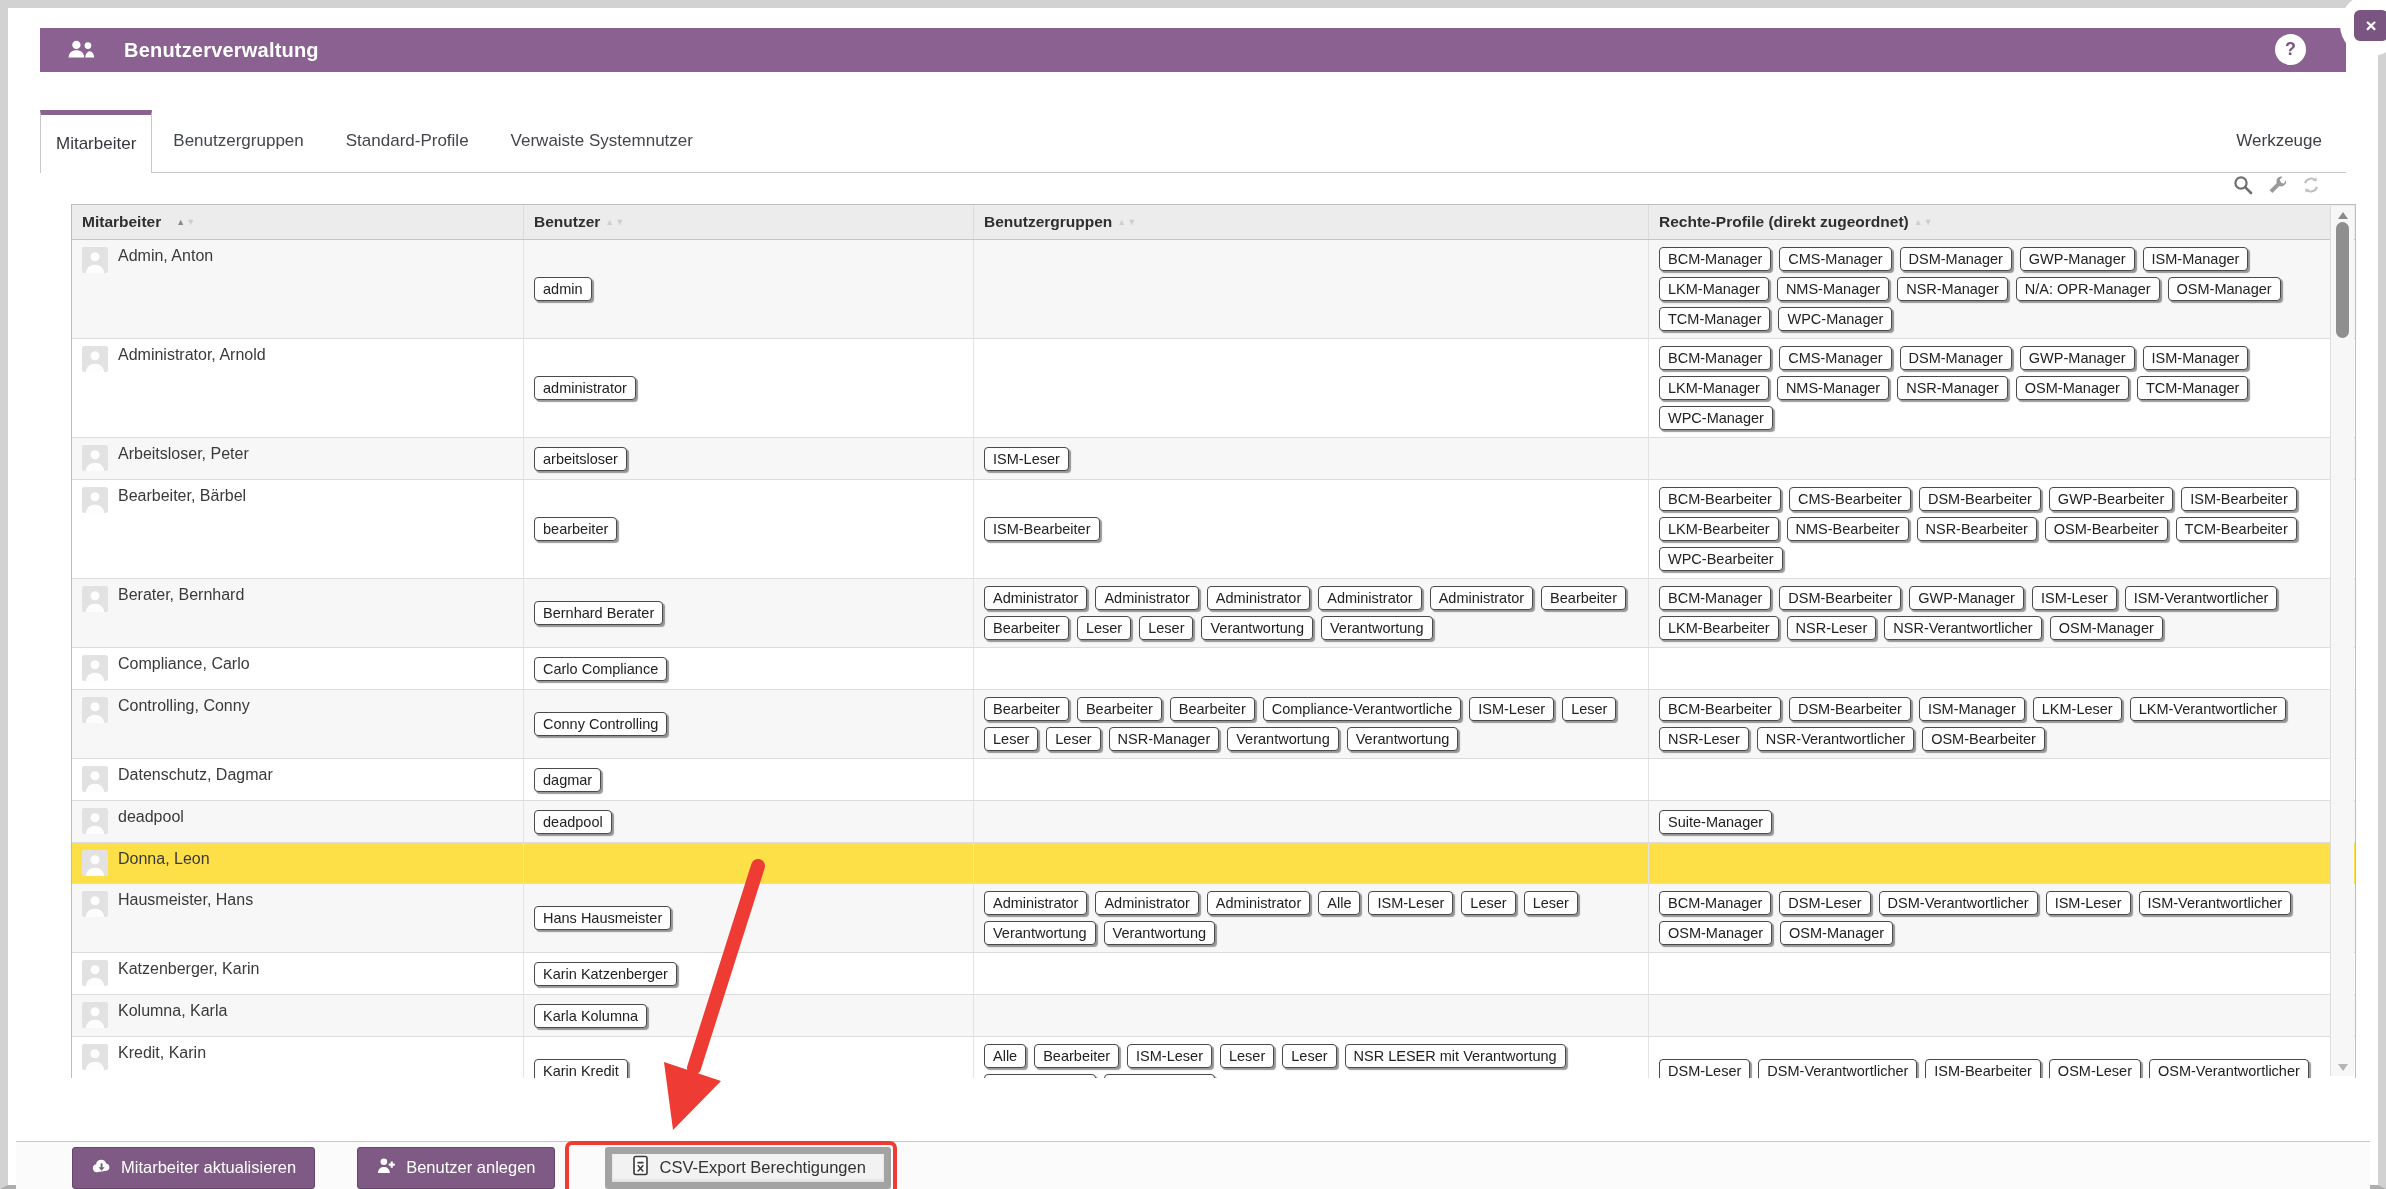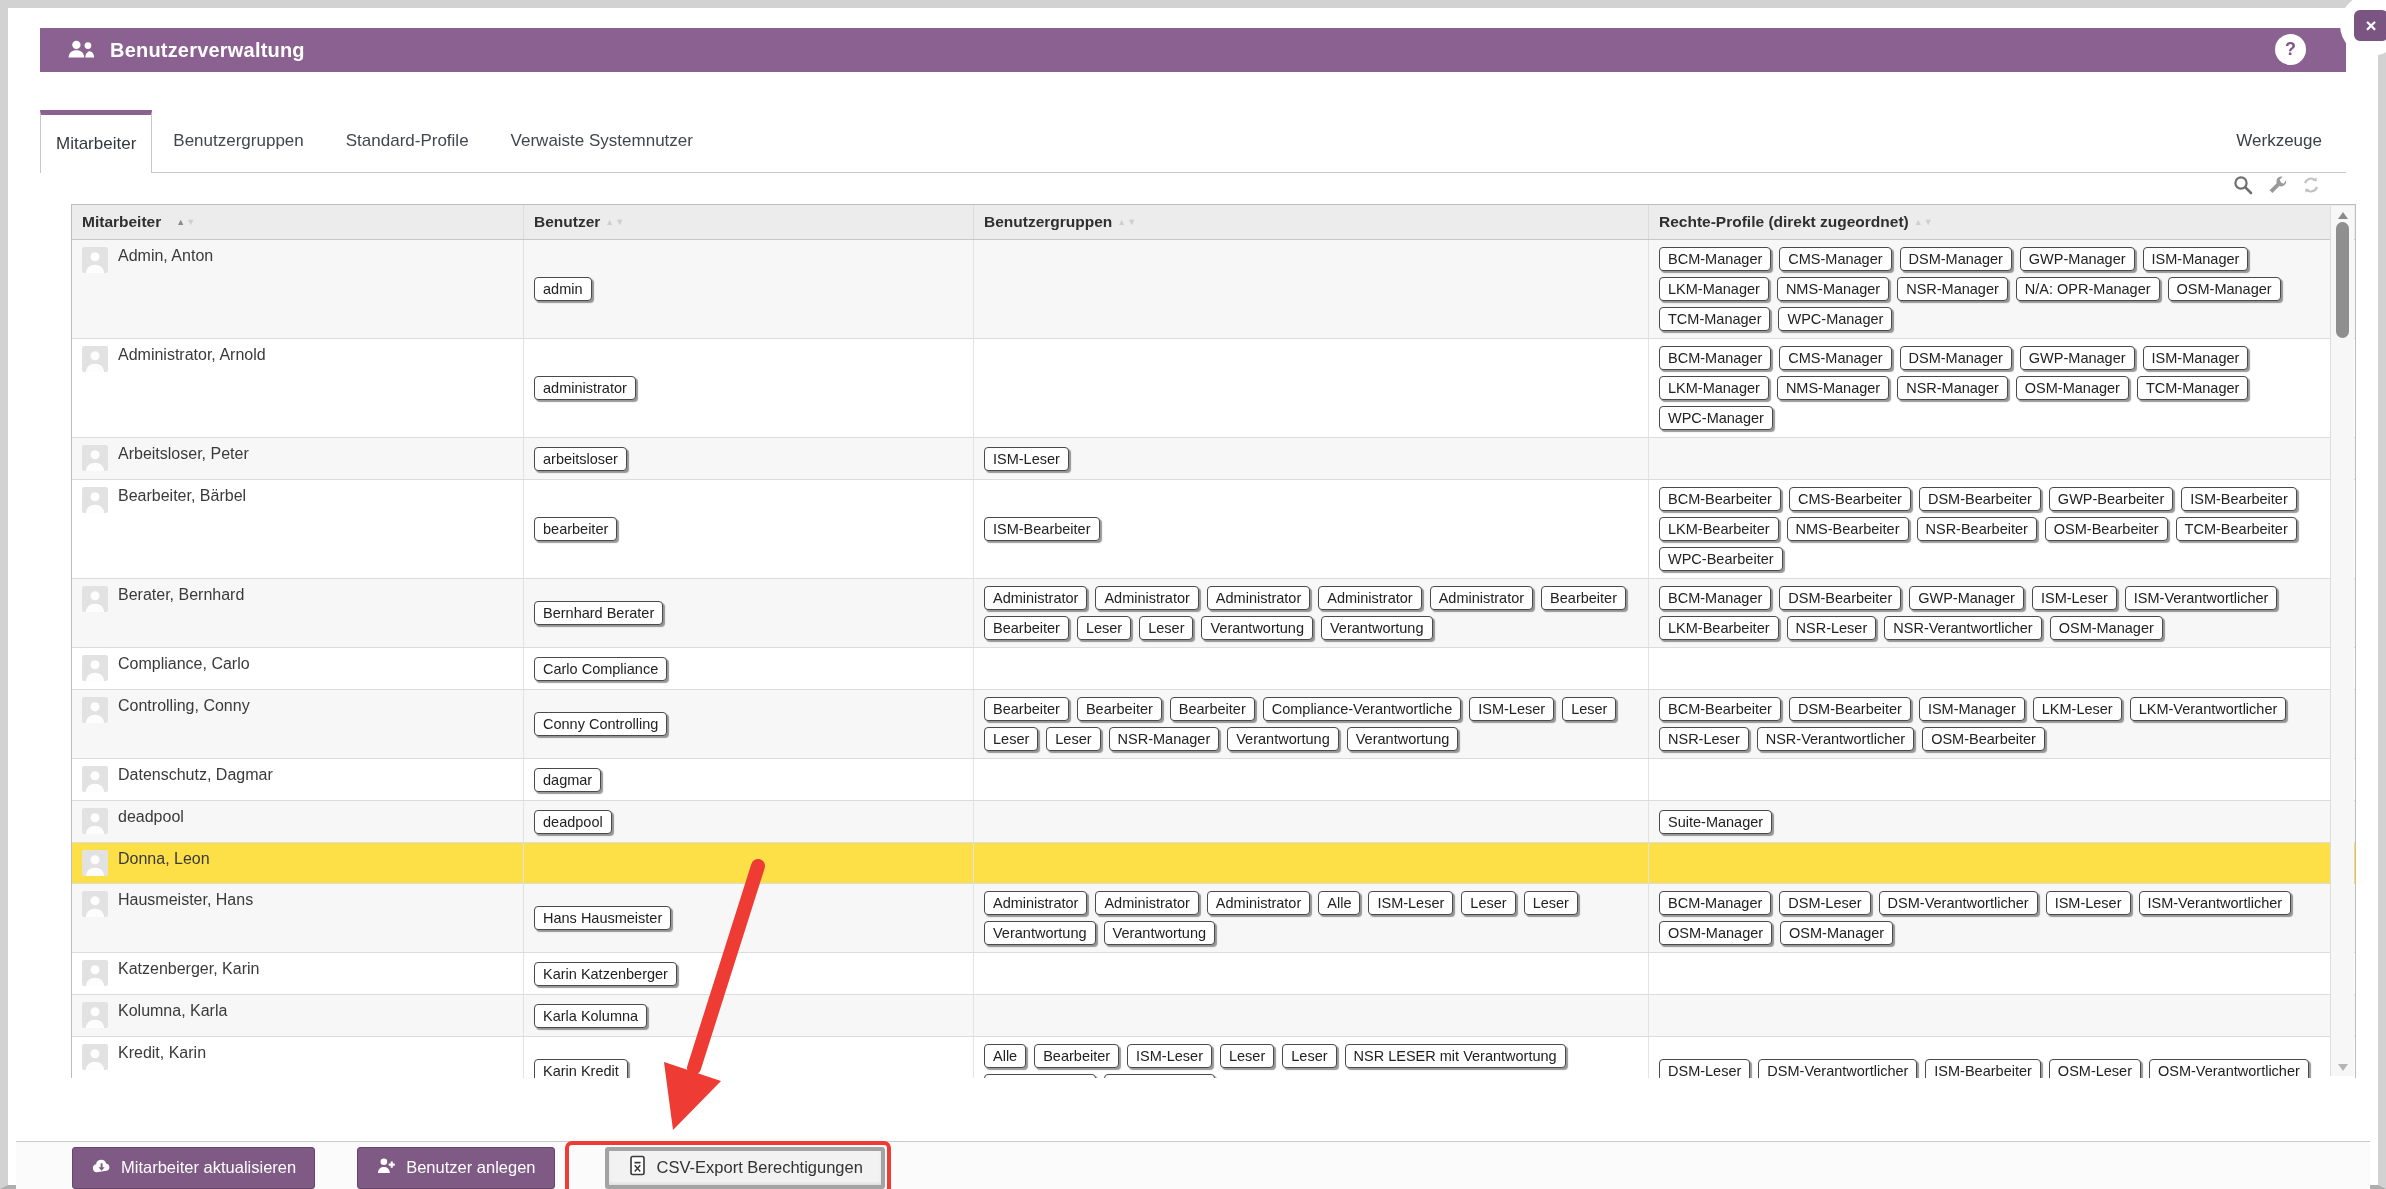--- a/index.html
+++ b/index.html
@@ -8,21 +8,21 @@
     background:#ffffff;
     font-family:"Liberation Sans", sans-serif;
     -webkit-font-smoothing:antialiased;
   }
   
   .frame{position:absolute;inset:0;border-top:8px solid #d2d2d2;border-left:8px solid #d2d2d2;
          border-right:8px solid #d2d2d2;border-bottom:4px solid #aeaeae;box-sizing:border-box;}
   
   .header{position:absolute;left:32px;right:32px;top:20px;height:44px;background:#8a6190;
           display:flex;align-items:center;gap:14px;padding:0 0 0 26px;box-sizing:border-box;z-index:1;}
-  .header h1{font-size:20px;font-weight:bold;color:#fff;margin:0;letter-spacing:.2px;}
+  .header h1{font-size:20px;font-weight:bold;color:#fff;margin:14px;letter-spacing:.2px;}
   .users-ic{width:30px;height:22px;display:inline-flex;}
   .help{position:absolute;right:40px;top:6px;width:31px;height:31px;border-radius:50%;background:#fff;
         display:flex;align-items:center;justify-content:center;color:#7c5582;font-weight:bold;font-size:18px;cursor:pointer;}
   .close-notch{position:absolute;left:2332px;top:-14px;width:62px;height:62px;border-radius:50%;background:#fff;z-index:2;}
   .close-btn{position:absolute;left:2346px;top:2px;width:34px;height:31px;background:#7b5581;border:none;
              border-radius:6px;color:#fff;font-size:19px;font-weight:bold;z-index:3;display:flex;
              align-items:center;justify-content:center;cursor:pointer;padding:0;line-height:1;}
   
   .tabbar{position:absolute;left:32px;right:32px;top:102px;height:62px;border-bottom:1px solid #c9c9c9;
           display:flex;justify-content:space-between;box-sizing:content-box;z-index:1;}
@@ -67,21 +67,21 @@
   .sb-arrow.down{bottom:2px;}
   .tri-up{width:0;height:0;border-left:5px solid transparent;border-right:5px solid transparent;border-bottom:7px solid #8a8a8a;}
   .tri-down{width:0;height:0;border-left:5px solid transparent;border-right:5px solid transparent;border-top:7px solid #b5b5b5;}
   .sb-thumb{position:absolute;left:5px;top:16px;width:13px;height:116px;background:#8f8f8f;border-radius:7px;}
   
   .footer{position:absolute;left:8px;right:8px;top:1133px;height:52px;background:#fbfbfb;
           border-top:1px solid #c9c9c9;display:flex;align-items:center;padding-left:22px;box-sizing:border-box;gap:8px;}
   .fbtn{display:flex;align-items:center;gap:9px;height:42px;padding:0 18px;font-size:16.5px;
         font-family:"Liberation Sans",sans-serif;border-radius:3px;cursor:pointer;margin-left:34px;}
   .fbtn.primary{background:#7e5a84;border:1px solid #65476b;color:#fff;}
-  .fbtn.default{background:#f2f2f2;border:4px solid #a3a3a3;color:#333;box-shadow:inset 0 -2px 3px rgba(0,0,0,.08);}
+  .fbtn.default{background:#f2f2f2;border:7px solid #a3a3a3;color:#333;box-shadow:inset 0 -2px 3px rgba(0,0,0,.08);}
   .fbtn svg{width:21px;height:21px;}
   .hl-wrap{border:4px solid #ee3b33;border-radius:7px;padding:2px;display:inline-flex;margin-left:2px;background:transparent;}
   
   .annot{position:absolute;left:0;top:0;z-index:50;pointer-events:none;}
 </style>
 </head>
 <body>
 
 <div class="frame">
 

